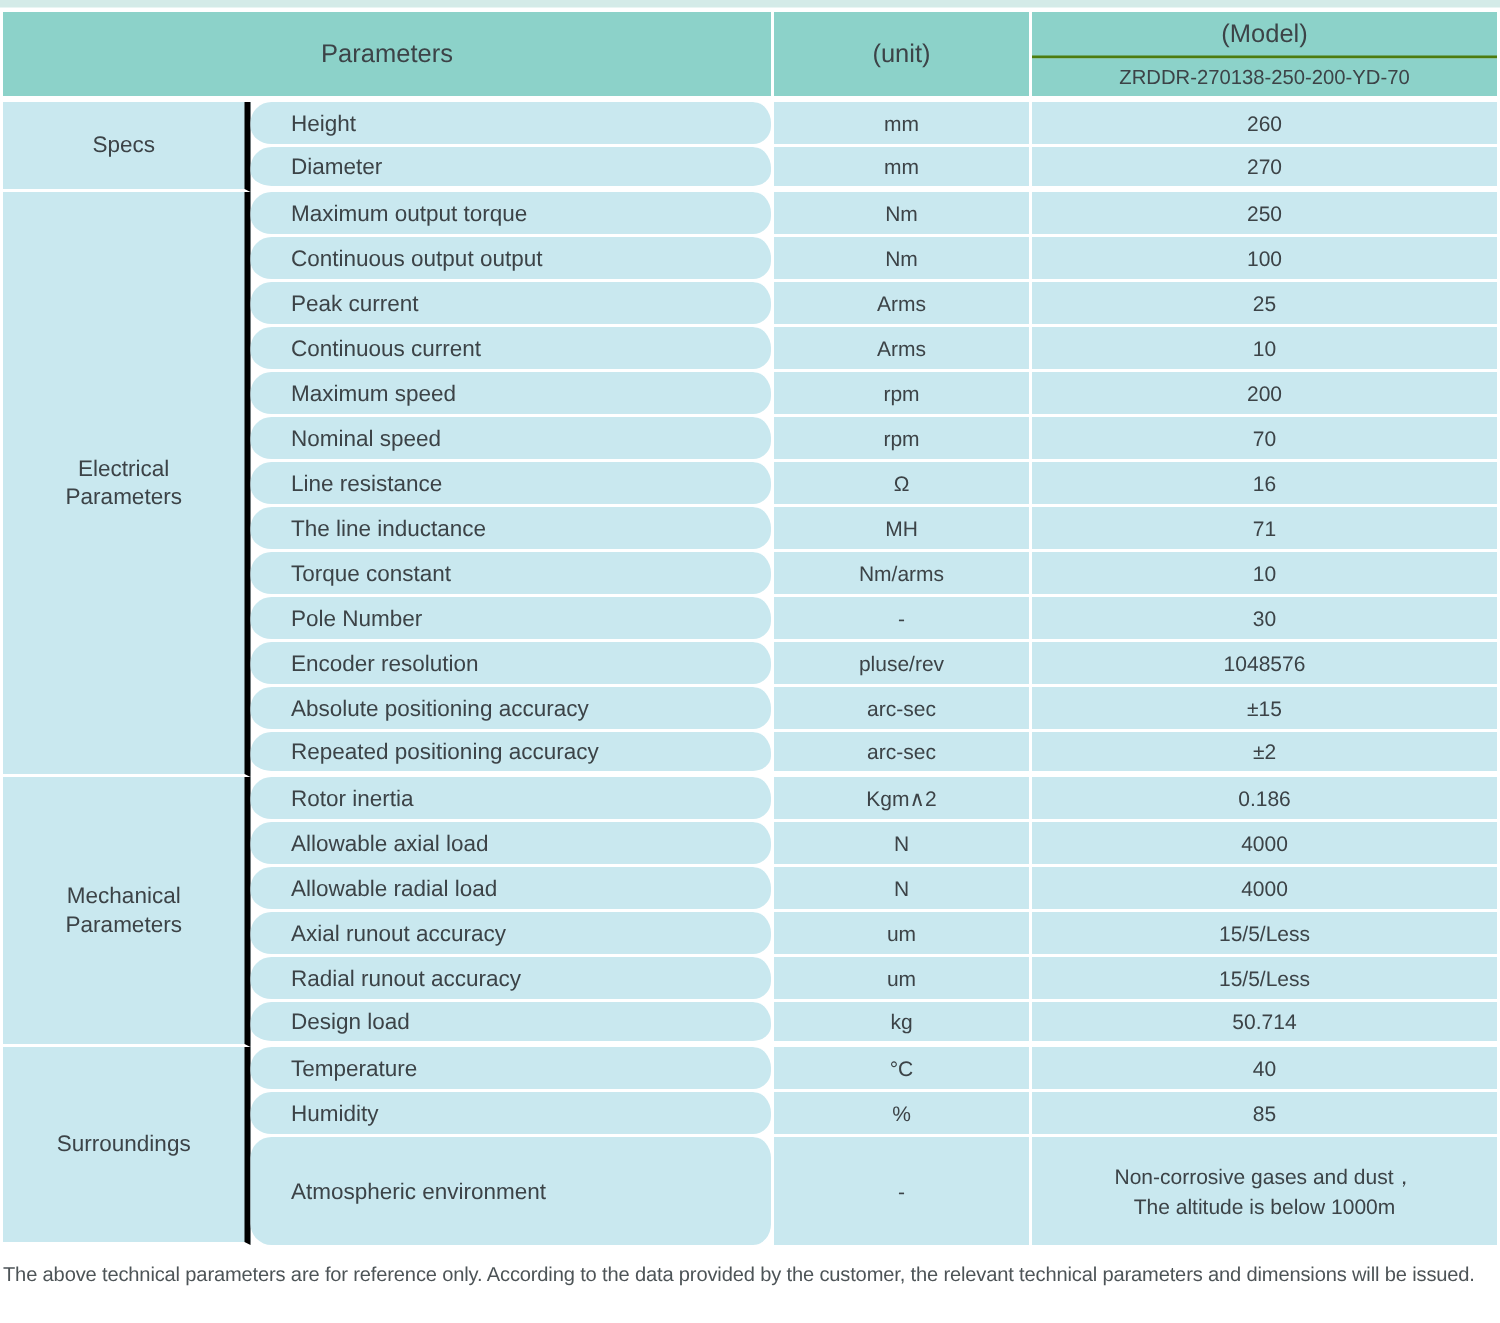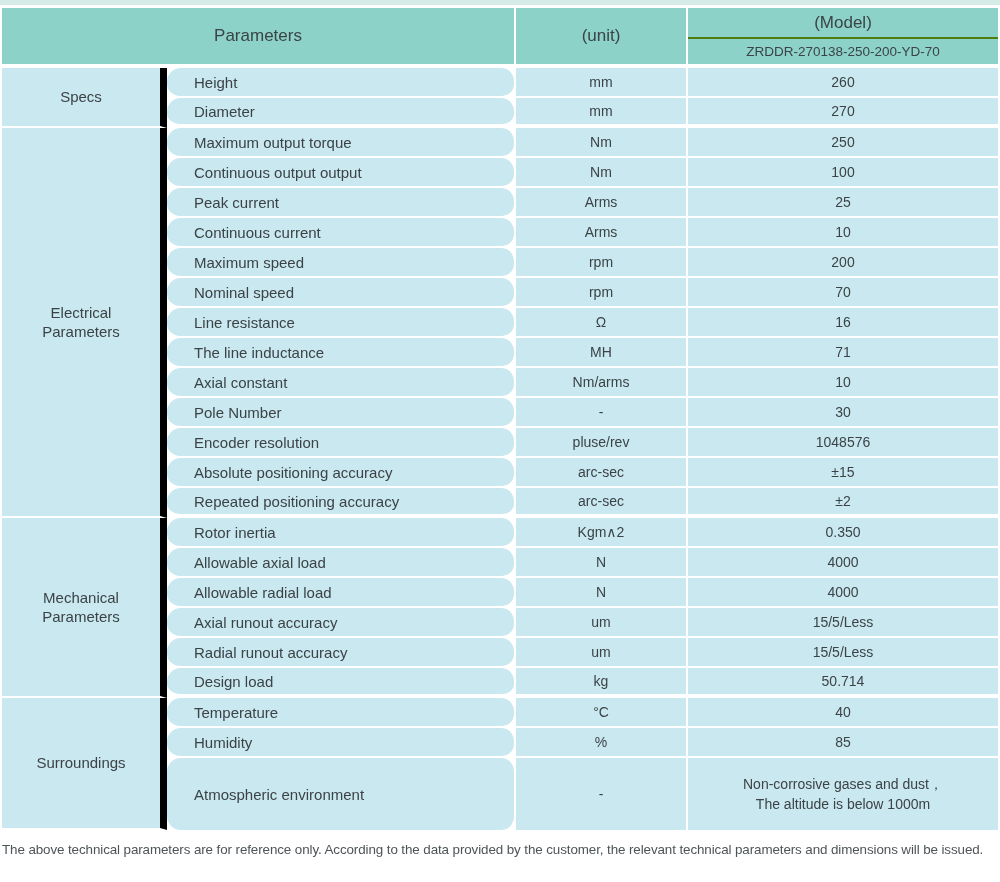--- a/index.html
+++ b/index.html
@@ -60,21 +60,21 @@
     height: 30px;
     border-bottom: 2px solid #fff;
     font-size: 14px;
   }
   tbody tr.section-end td { border-bottom: 4px solid #fff; }
   tbody tr:last-child td { border-bottom: none; }
   td.section-cell {
     text-align: center;
     font-size: 15px;
     line-height: 1.3;
-    border-right: 7px solid #000000;
+    border-right: 4px solid #000000;
     white-space: pre-line;
   }
   td.param-cell {
     text-align: left;
     padding-left: 27px;
     font-size: 15px;
     border-right: 2px solid #fff;
     border-radius: 14px;
   }
   td.unit-cell {
@@ -166,21 +166,21 @@
         <td class="param-cell">Line resistance</td>
         <td class="unit-cell">Ω</td>
         <td class="value-cell">16</td>
       </tr>
       <tr>
         <td class="param-cell">The line inductance</td>
         <td class="unit-cell">MH</td>
         <td class="value-cell">71</td>
       </tr>
       <tr>
-        <td class="param-cell">Axial constant</td>
+        <td class="param-cell">Torque constant</td>
         <td class="unit-cell">Nm/arms</td>
         <td class="value-cell">10</td>
       </tr>
       <tr>
         <td class="param-cell">Pole Number</td>
         <td class="unit-cell">-</td>
         <td class="value-cell">30</td>
       </tr>
       <tr>
         <td class="param-cell">Encoder resolution</td>
@@ -195,21 +195,21 @@
       <tr class="section-end">
         <td class="param-cell">Repeated positioning accuracy</td>
         <td class="unit-cell">arc-sec</td>
         <td class="value-cell">±2</td>
       </tr>
       <tr>
         <td class="section-cell" rowspan="6">Mechanical
 Parameters</td>
         <td class="param-cell">Rotor inertia</td>
         <td class="unit-cell">Kgm∧2</td>
-        <td class="value-cell">0.350</td>
+        <td class="value-cell">0.186</td>
       </tr>
       <tr>
         <td class="param-cell">Allowable axial load</td>
         <td class="unit-cell">N</td>
         <td class="value-cell">4000</td>
       </tr>
       <tr>
         <td class="param-cell">Allowable radial load</td>
         <td class="unit-cell">N</td>
         <td class="value-cell">4000</td>

